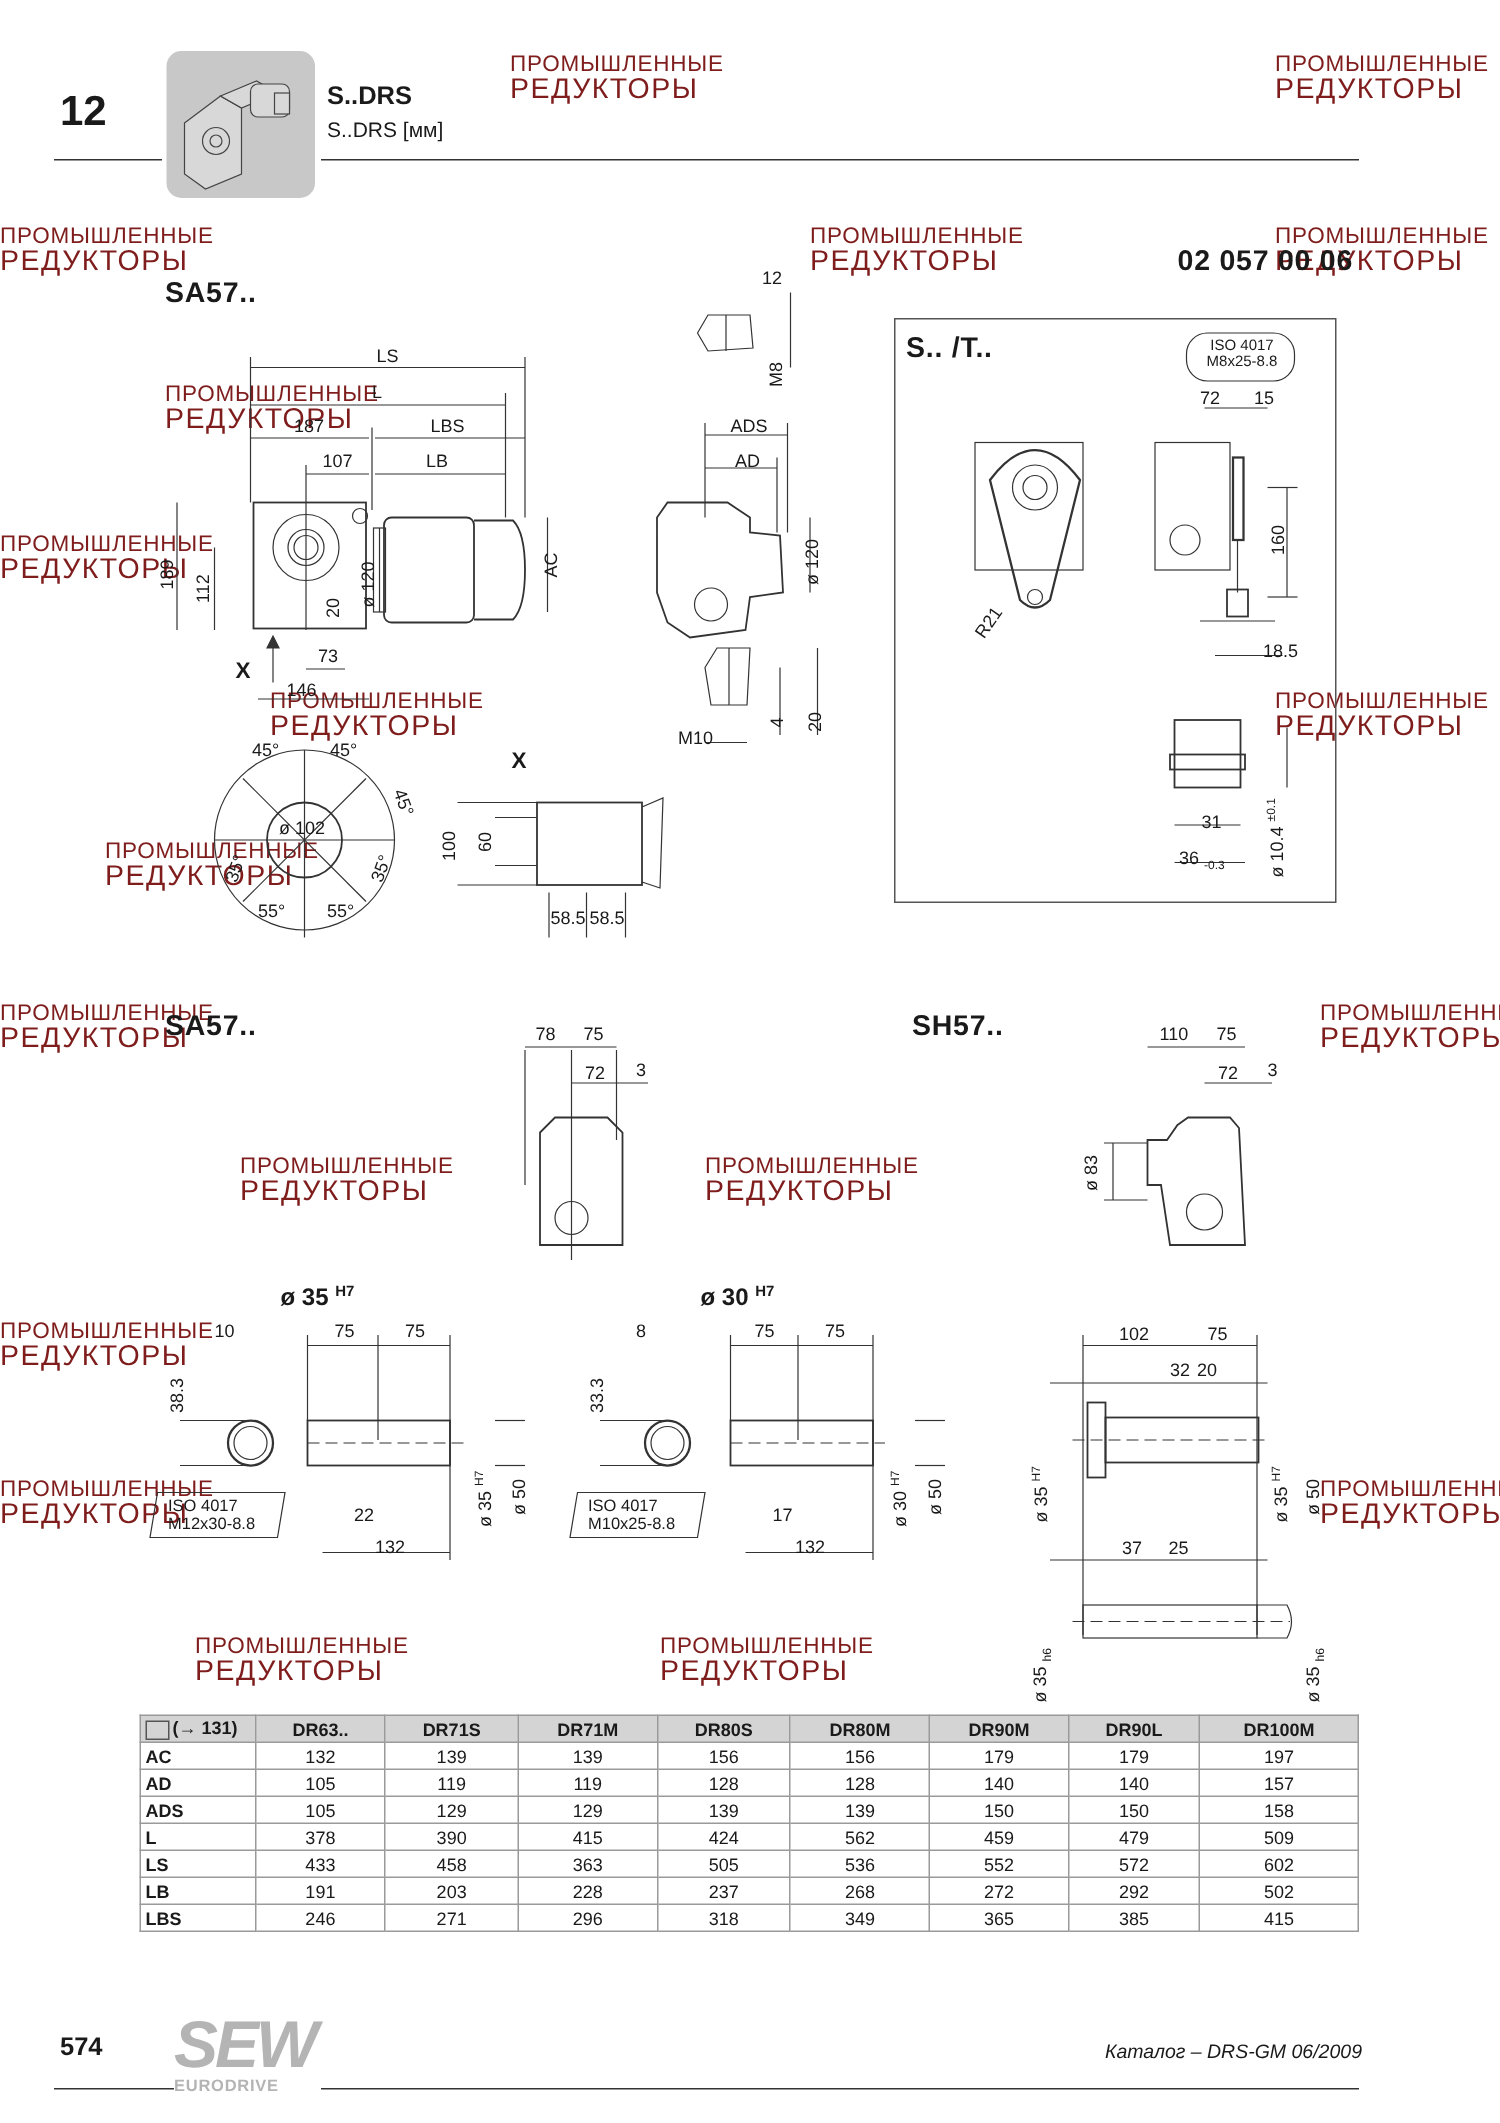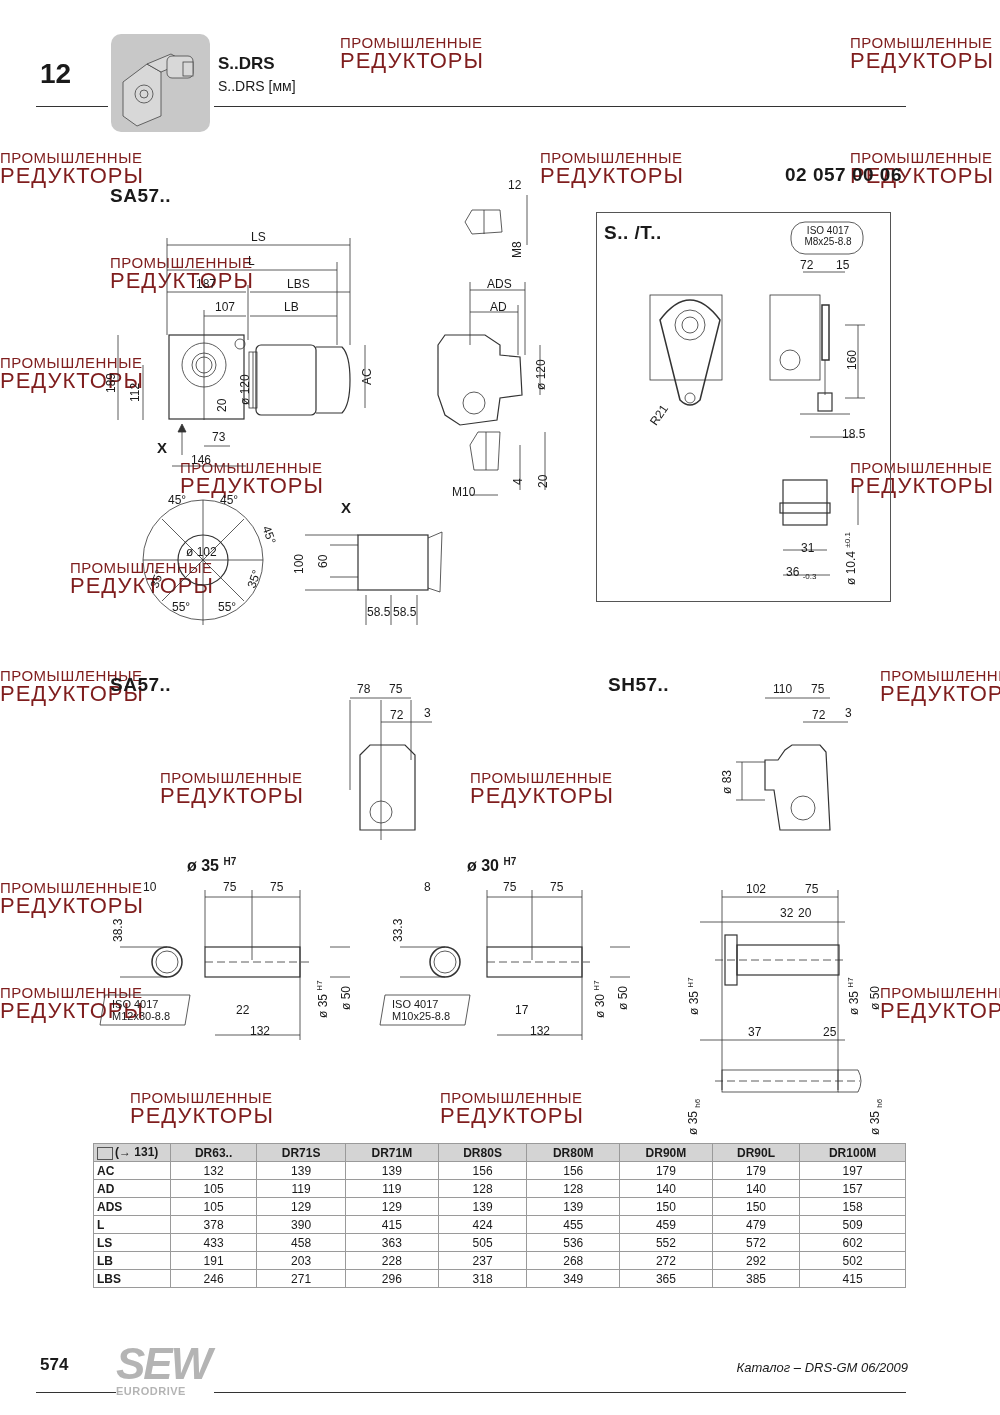--- a/index.html
+++ b/index.html
@@ -1,20 +1,20 @@
 <!DOCTYPE html>
 <html><head>
 <meta charset="utf-8">
 <style>
   html,body{margin:0;padding:0;background:#fff;}
   body{width:1000px;height:1415px;position:relative;overflow:hidden;font-family:"Liberation Sans",sans-serif;color:#1a1a1a;}
   .abs{position:absolute;}
   .wm{position:absolute;color:#7f1d1d;font-family:"Liberation Sans",sans-serif;line-height:1;pointer-events:none;white-space:nowrap;}
   .wm .a{font-size:15px;letter-spacing:0.5px;display:block;}
-  .wm .b{font-size:22px;letter-spacing:1px;display:block;}
+  .wm .b{font-size:19px;letter-spacing:1px;display:block;}
   .chapter{left:40px;top:58px;font-size:28px;font-weight:bold;}
   .thumb{left:111px;top:34px;width:99px;height:98px;background:#c8c8c8;border-radius:10px;}
   .title{left:218px;top:54px;font-size:17px;font-weight:bold;}
   .subtitle{left:218px;top:78px;font-size:14px;}
   .hline{position:absolute;height:1px;background:#333;}
   .code{right:98px;top:164px;font-size:19px;font-weight:bold;letter-spacing:0.5px;}
   .label-bold{font-weight:900;font-size:19px;letter-spacing:0.5px;}
   .dim{font-size:12px;position:absolute;white-space:nowrap;}
   .dimv{font-size:12px;position:absolute;white-space:nowrap;transform:rotate(-90deg);transform-origin:left top;}
   .box{left:596px;top:212px;width:293px;height:388px;border:1px solid #555;}
@@ -385,21 +385,21 @@
 <div class="dimv" style="left:616px;top:1010px;">ø 50</div>
 
 <div class="dim" style="left:746px;top:882px;">102</div>
 <div class="dim" style="left:805px;top:882px;">75</div>
 <div class="dim" style="left:744px;top:906px;margin-left:36px;">32</div>
 <div class="dim" style="left:798px;top:906px;">20</div>
 <div class="dimv" style="left:686px;top:1015px;"><span>ø 35</span> <sup style="font-size:8px;">H7</sup></div>
 <div class="dimv" style="left:846px;top:1015px;"><span>ø 35</span> <sup style="font-size:8px;">H7</sup></div>
 <div class="dimv" style="left:868px;top:1010px;">ø 50</div>
 <div class="dim" style="left:748px;top:1025px;">37</div>
-<div class="dim" style="left:823px;top:1025px;">25</div>
+<div class="dim" style="left:779px;top:1025px;">25</div>
 <div class="dimv" style="left:686px;top:1135px;"><span>ø 35</span> <sub style="font-size:8px;">h6</sub></div>
 <div class="dimv" style="left:868px;top:1135px;"><span>ø 35</span> <sub style="font-size:8px;">h6</sub></div>
 
 <table class="dims">
   <thead>
     <tr>
       <th class="first">
         <span style="display:inline-block;width:14px;height:11px;border:1px solid #555;vertical-align:middle;margin-right:2px;"></span><span>(→ 131)</span>
       </th>
       <th>DR63..</th>
@@ -445,21 +445,21 @@
       <td>150</td>
       <td>150</td>
       <td>158</td>
     </tr>
     <tr>
       <td class="rowh">L</td>
       <td>378</td>
       <td>390</td>
       <td>415</td>
       <td>424</td>
-      <td>455</td>
+      <td>562</td>
       <td>459</td>
       <td>479</td>
       <td>509</td>
     </tr>
     <tr>
       <td class="rowh">LS</td>
       <td>433</td>
       <td>458</td>
       <td>363</td>
       <td>505</td>

